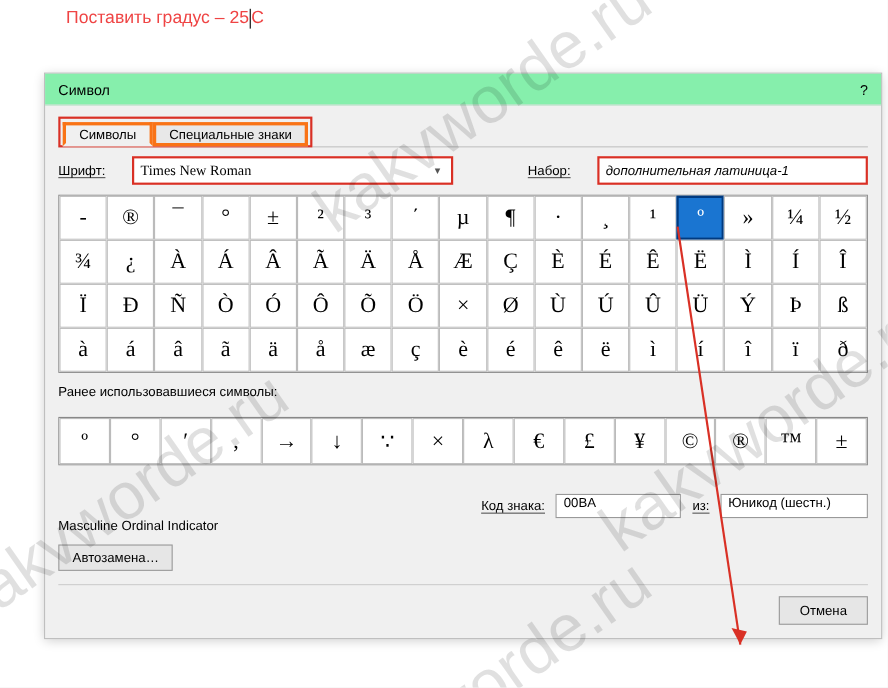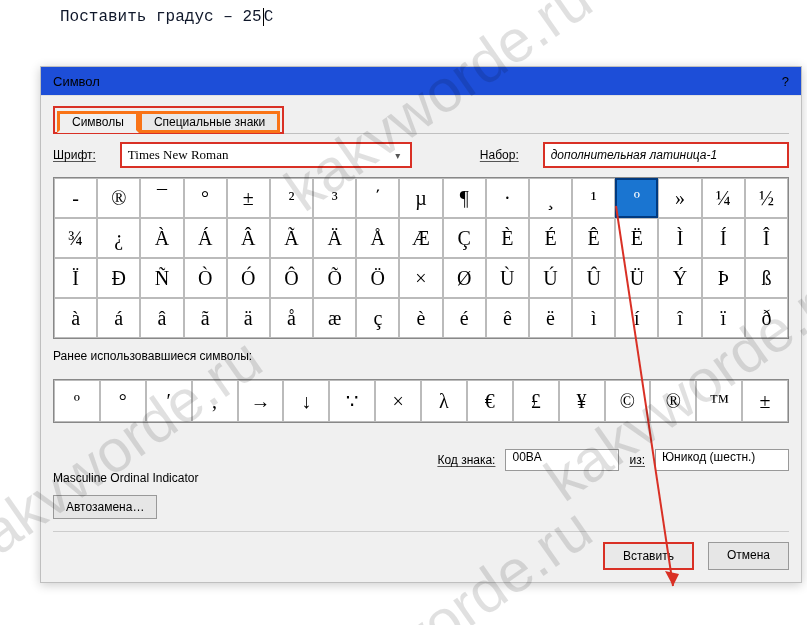--- a/index.html
+++ b/index.html
@@ -9,23 +9,23 @@
     background: #fff;
     width: 807px;
     height: 625px;
     position: relative;
     overflow: hidden;
   }
   .document-line {
     position: absolute;
     left: 60px;
     top: 8px;
-    font-family: Liberation Mono, monospace;
+    font-family: Liberation Sans, sans-serif;
     font-size: 16px;
-    color: #0f172a;
+    color: #ef4444;
   }
   .document-line .cursor {
     border-left: 1px solid #000;
     height: 18px;
     display: inline-block;
     vertical-align: middle;
     margin-left: 1px;
   }
   .dialog {
     position: absolute;
@@ -35,21 +35,21 @@
     background: #f0f0f0;
     border: 1px solid #bfbfbf;
     box-shadow: 0 2px 10px rgba(0,0,0,0.2);
   }
   .titlebar {
     height: 28px;
     display: flex;
     align-items: center;
     justify-content: space-between;
     padding: 0 12px;
-    background: #1d4ed8;
+    background: #86efac;
     border-bottom: 1px solid #e0e0e0;
     font-size: 13px;
   }
   .body {
     padding: 10px 12px 12px 12px;
     position: relative;
   }
   .tabs {
     display: flex;
     gap: 0;
@@ -340,23 +340,20 @@
       </div>
     </div>
 
     <div class="btn-row">
       <div class="btn">
         <span>Автозамена…</span>
       </div>
     </div>
 
     <div class="footer">
-      <div class="btn primary">
-        <span>Вставить</span>
-      </div>
       <div class="btn" style="padding:5px 18px;">
         <span>Отмена</span>
       </div>
     </div>
 
     <svg class="arrow-overlay" width="760" height="560">
       <line x1="575" y1="110" x2="632" y2="490" stroke="#d93025" stroke-width="2"></line>
       <polygon points="632,490 624,475 638,478" fill="#d93025"></polygon>
     </svg>
   </div>

